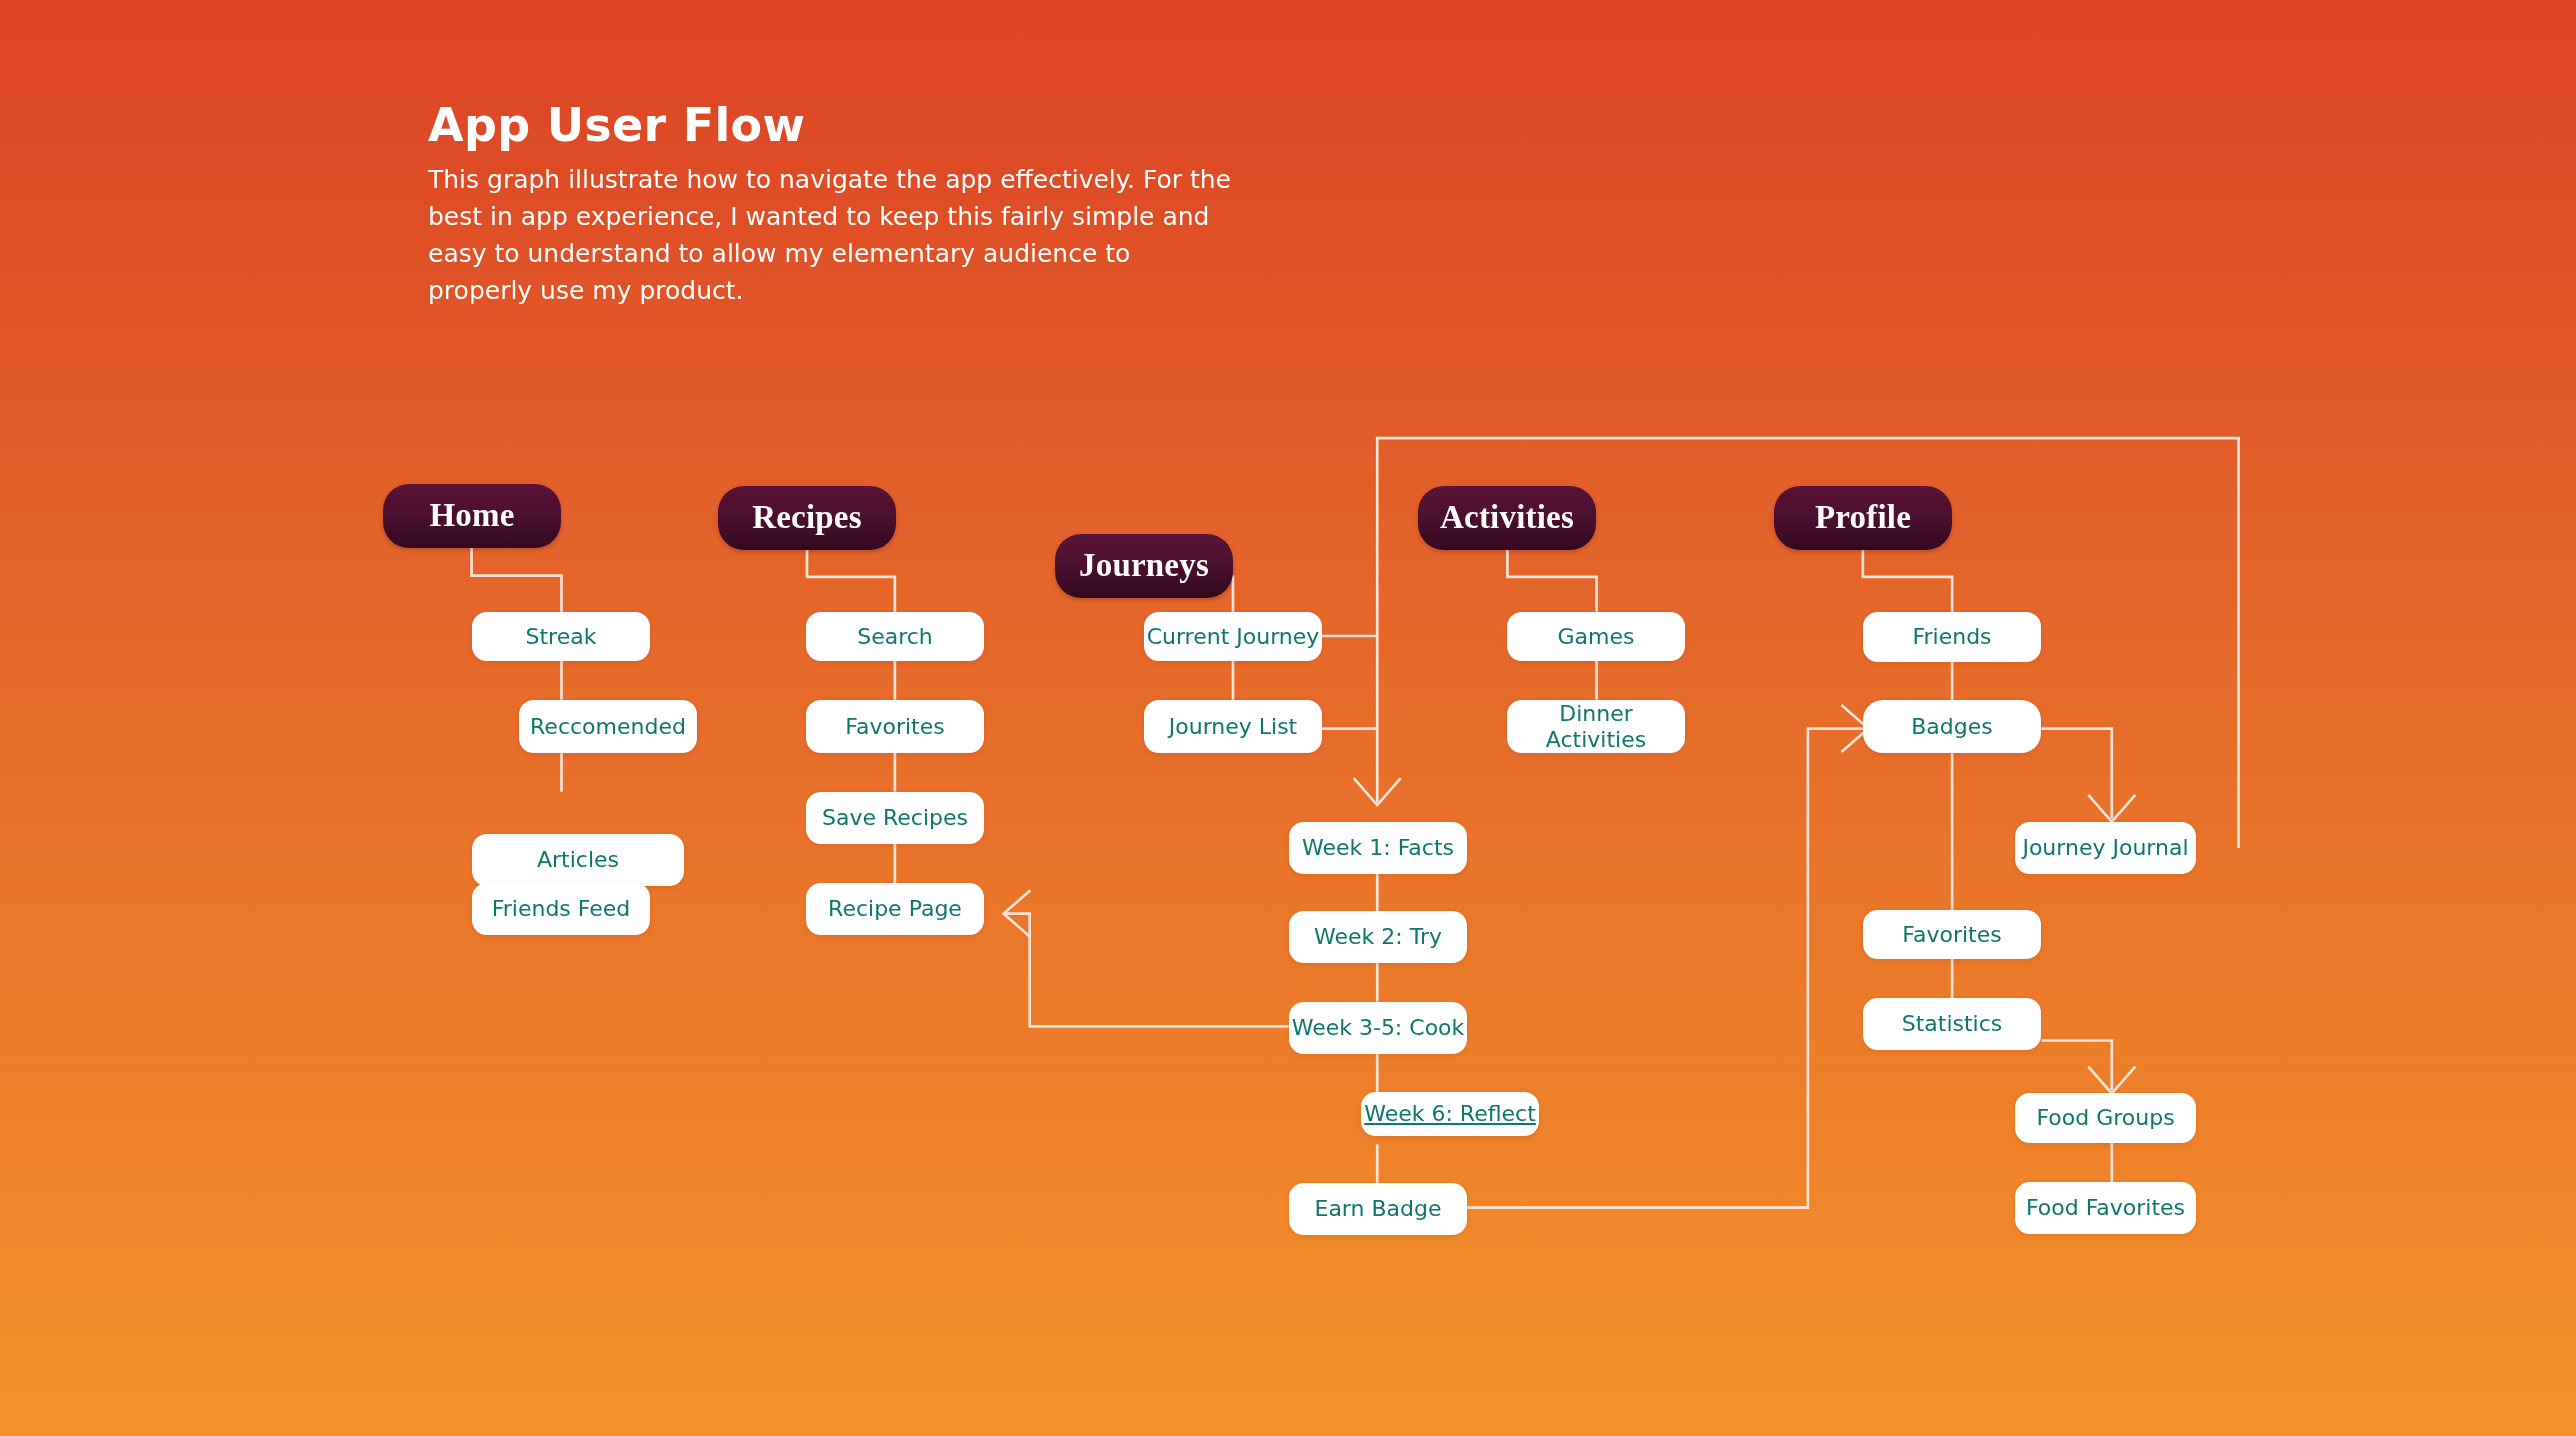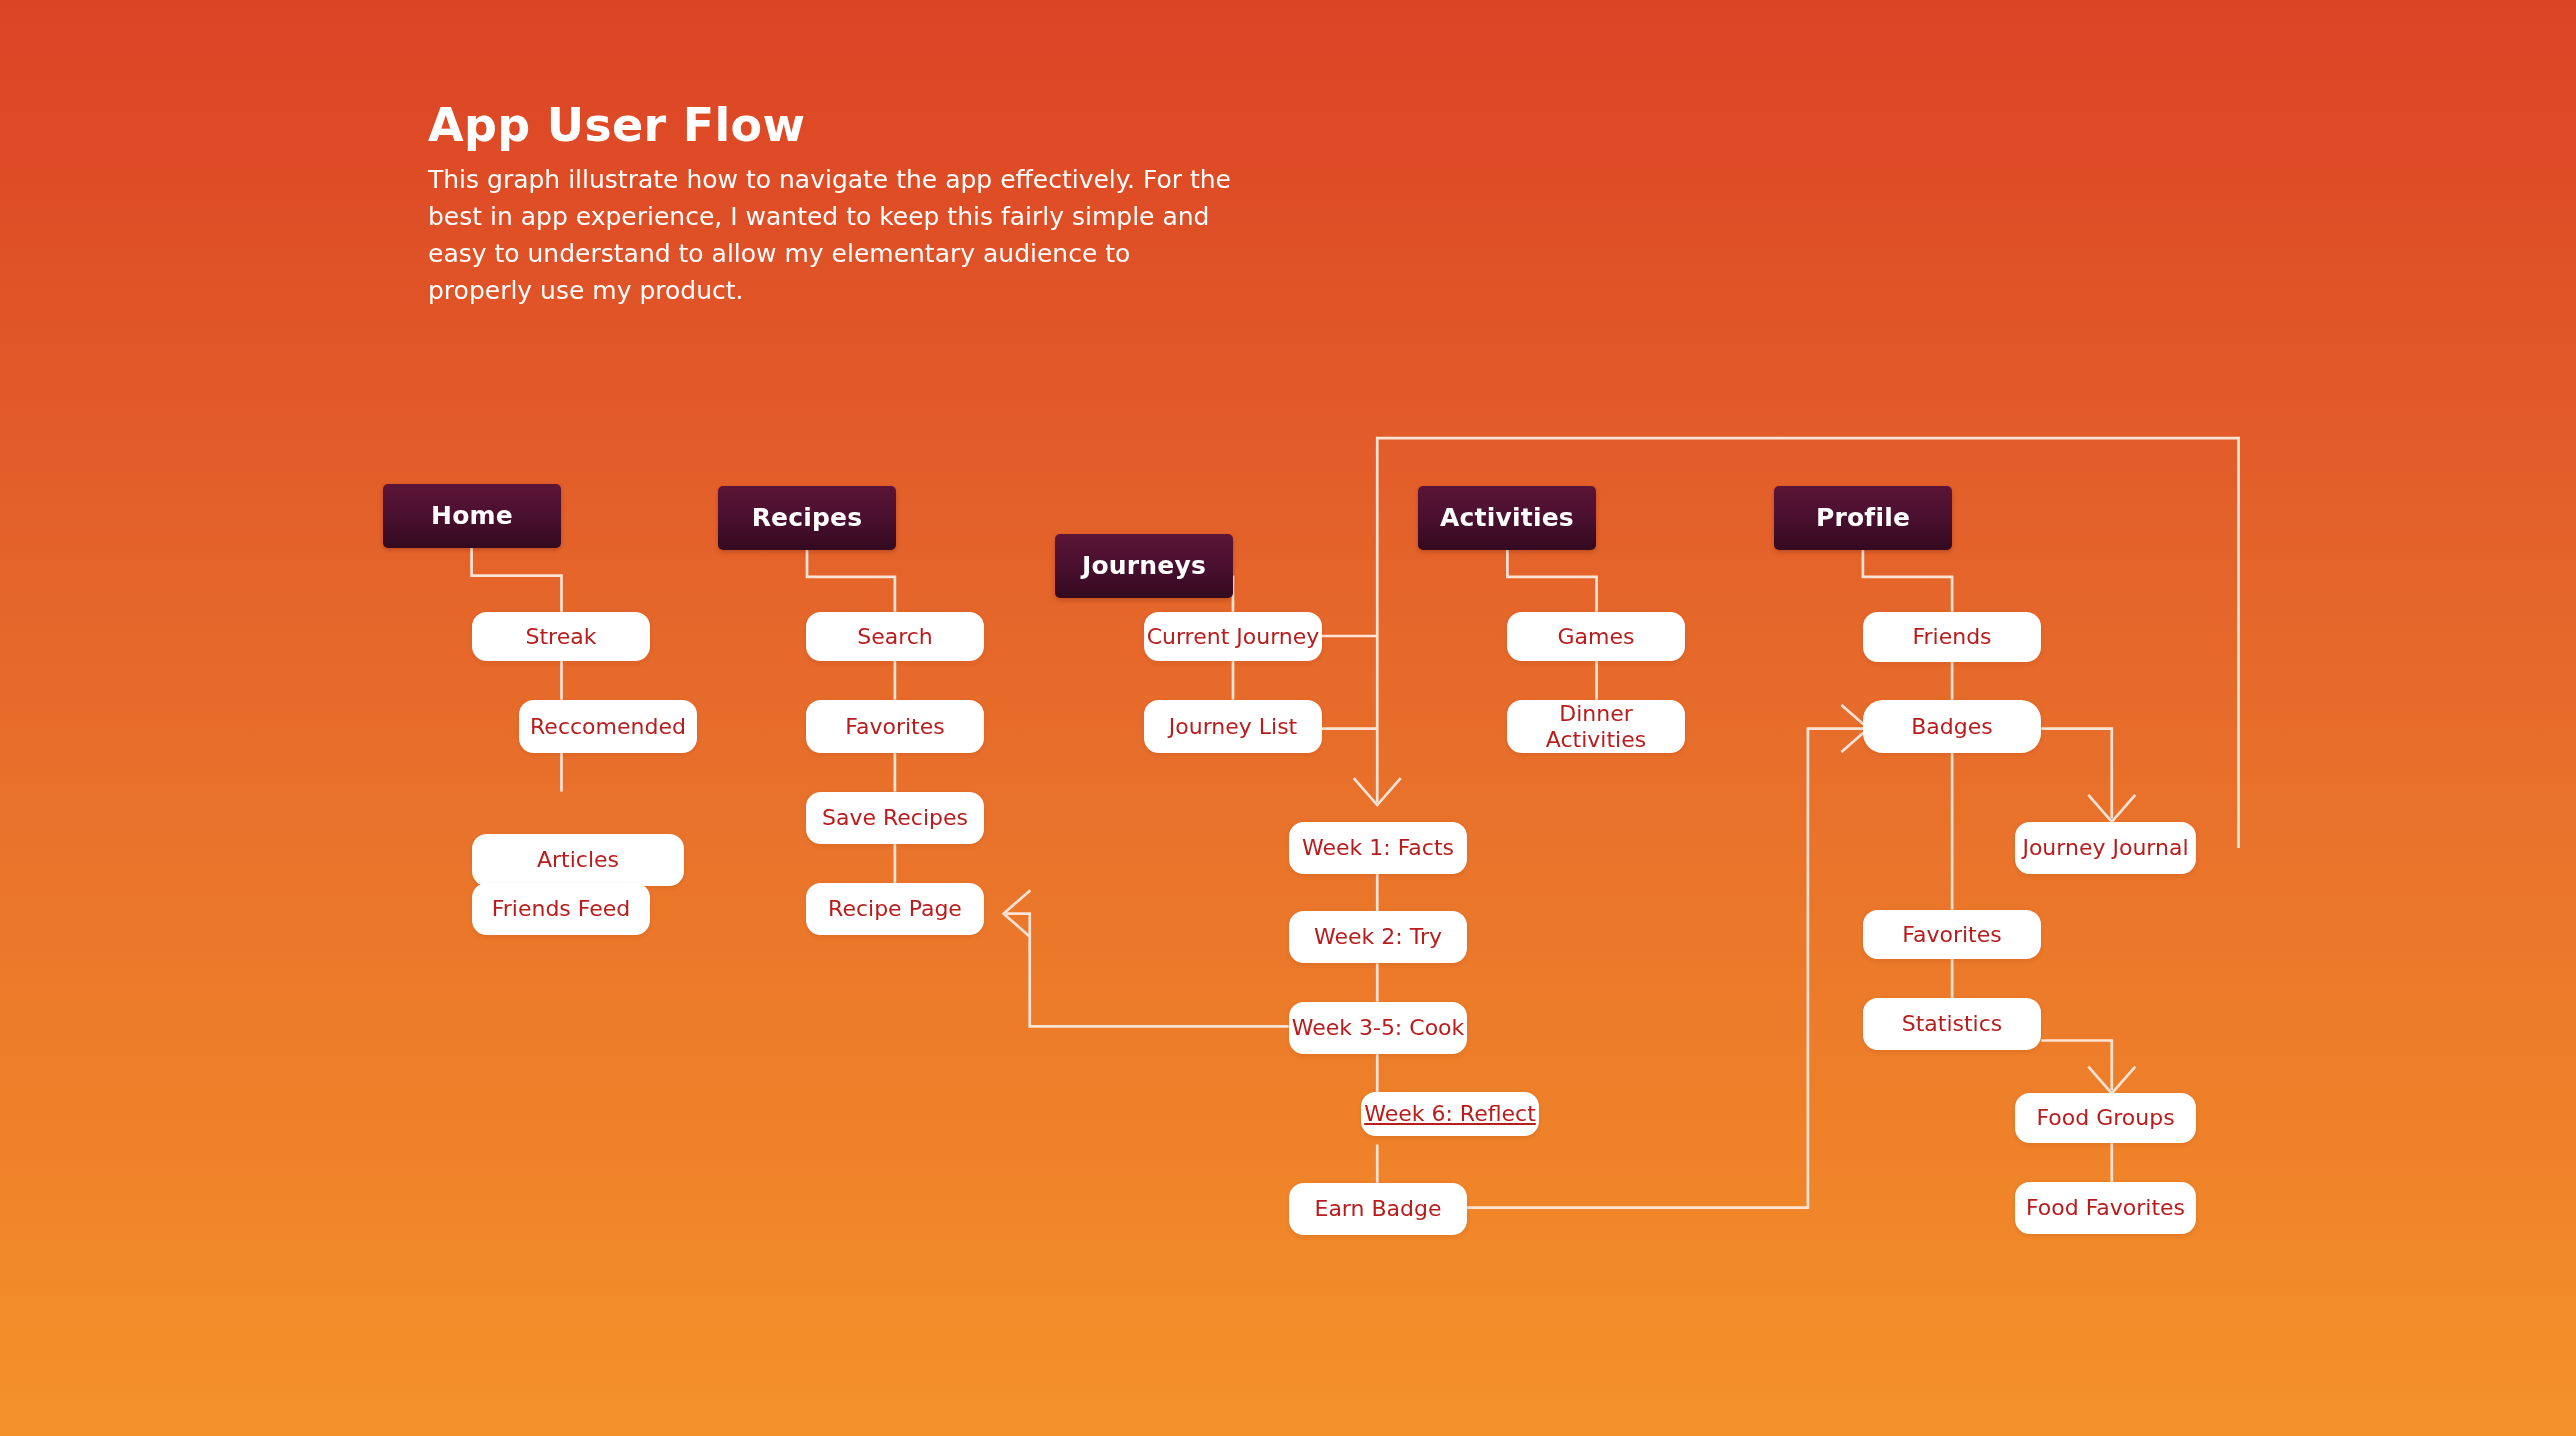--- a/index.html
+++ b/index.html
@@ -62,29 +62,30 @@
     box-sizing: border-box;
     display: flex;
     align-items: center;
     justify-content: center;
     text-align: center;
     line-height: 1.15;
   }
   .node-head {
     background: linear-gradient(180deg, #5B1436 0%, #4C1030 45%, #330A1F 100%);
     color: #ffffff;
-    border-radius: 5px;
-    font-size: 25px;
+    border-radius: 26px;
+    font-size: 33px;
     font-weight: bold;
     box-shadow: 0 2px 4.7px rgba(90,20,10,0.28);
     letter-spacing: 0.2px;
+    font-family: Liberation Serif, serif;
   }
   .node-leaf {
     background: #ffffff;
-    color: #b91c1c;
+    color: #0f766e;
     border-radius: 14.8px;
     font-size: 22px;
     font-weight: 400;
     box-shadow: 0 1.3px 4px rgba(120,40,10,0.13);
   }
 </style>
 </head>
 <body>
 
 <div id="canvas">

